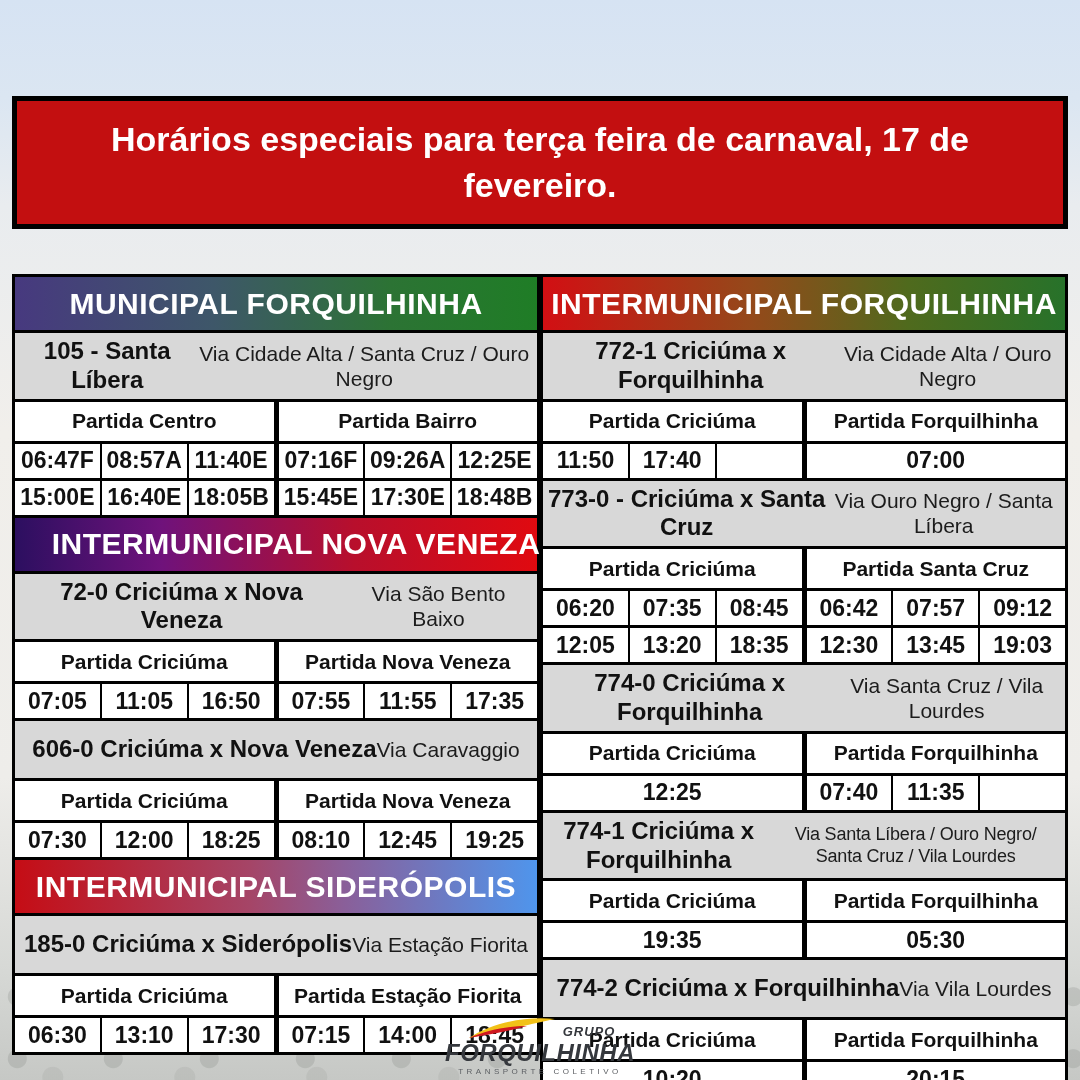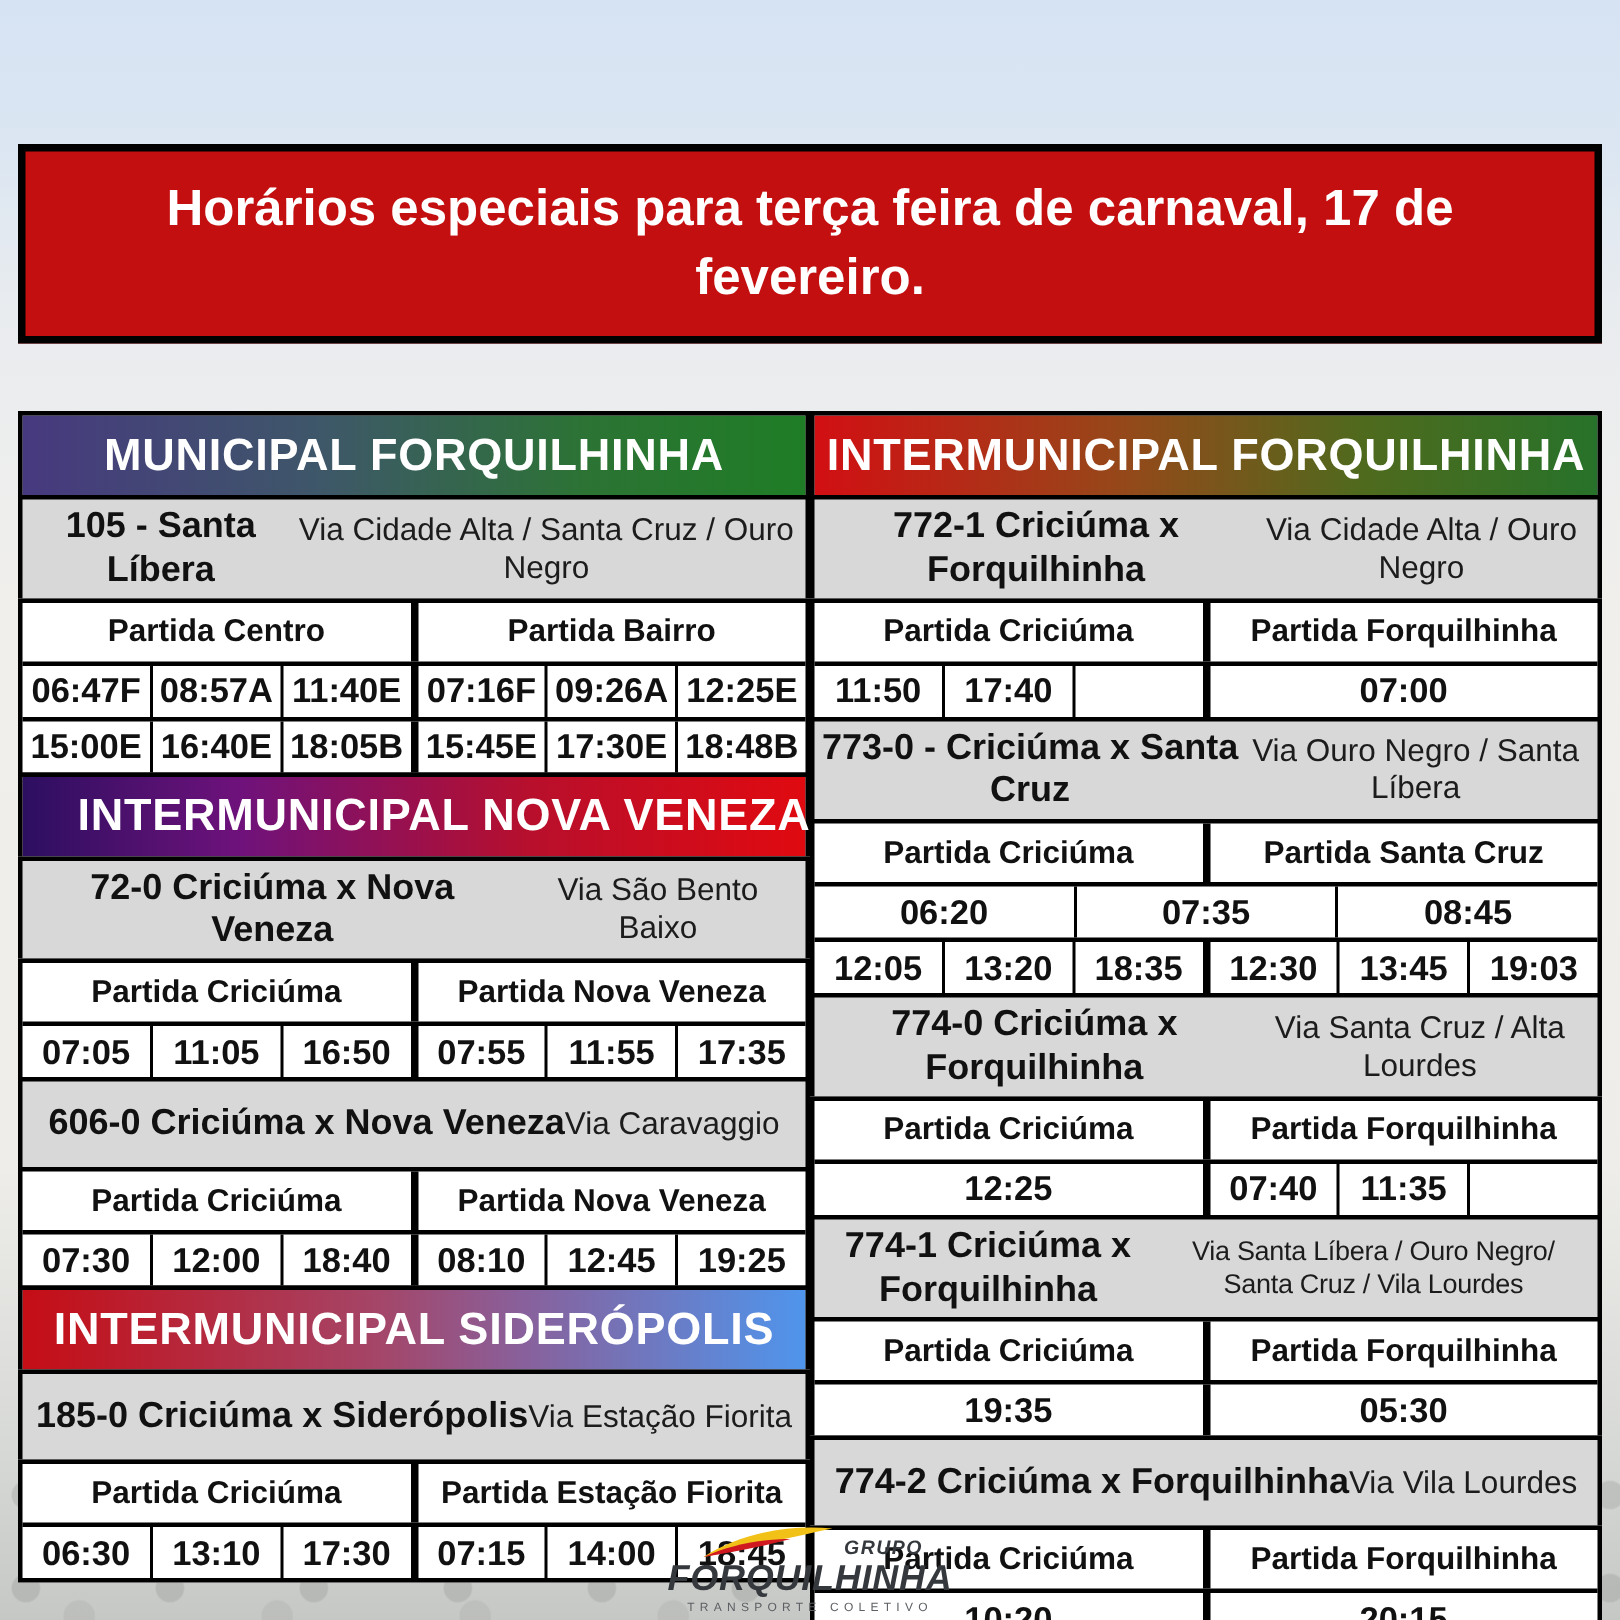--- a/index.html
+++ b/index.html
@@ -163,21 +163,21 @@
             <div class="th">Partida Criciúma</div>
           </div>
         <div class="half half-right">
             <div class="th">Partida Nova Veneza</div>
           </div>
       </div>
       <div class="trow">
         <div class="half half-left">
           <div class="td">07:30</div>
           <div class="td">12:00</div>
-          <div class="td">18:40</div>
+          <div class="td">18:25</div>
         </div>
         <div class="half half-right">
           <div class="td">08:10</div>
           <div class="td">12:45</div>
           <div class="td">19:25</div>
         </div>
       </div>
     </div>
 
     <div class="block band band-sid">
@@ -256,38 +256,43 @@
         <div class="half half-right">
             <div class="th">Partida Santa Cruz</div>
           </div>
       </div>
       <div class="trow">
         <div class="half half-left">
           <div class="td">06:20</div>
           <div class="td">07:35</div>
           <div class="td">08:45</div>
         </div>
+        <div class="half half-right">
+          <div class="td">06:42</div>
+          <div class="td">07:57</div>
+          <div class="td">09:12</div>
+        </div>
       </div>
       <div class="trow">
         <div class="half half-left">
           <div class="td">12:05</div>
           <div class="td">13:20</div>
           <div class="td">18:35</div>
         </div>
         <div class="half half-right">
           <div class="td">12:30</div>
           <div class="td">13:45</div>
           <div class="td">19:03</div>
         </div>
       </div>
     </div>
 
     <div class="block route">
       <div class="route-title">774-0 Criciúma x Forquilhinha</div>
-      <div class="route-sub">Via Santa Cruz / Alta Lourdes</div>
+      <div class="route-sub">Via Santa Cruz / Vila Lourdes</div>
     </div>
     <div class="block">
       <div class="trow trow-head">
         <div class="half half-left">
             <div class="th">Partida Criciúma</div>
           </div>
         <div class="half half-right">
             <div class="th">Partida Forquilhinha</div>
           </div>
       </div>

